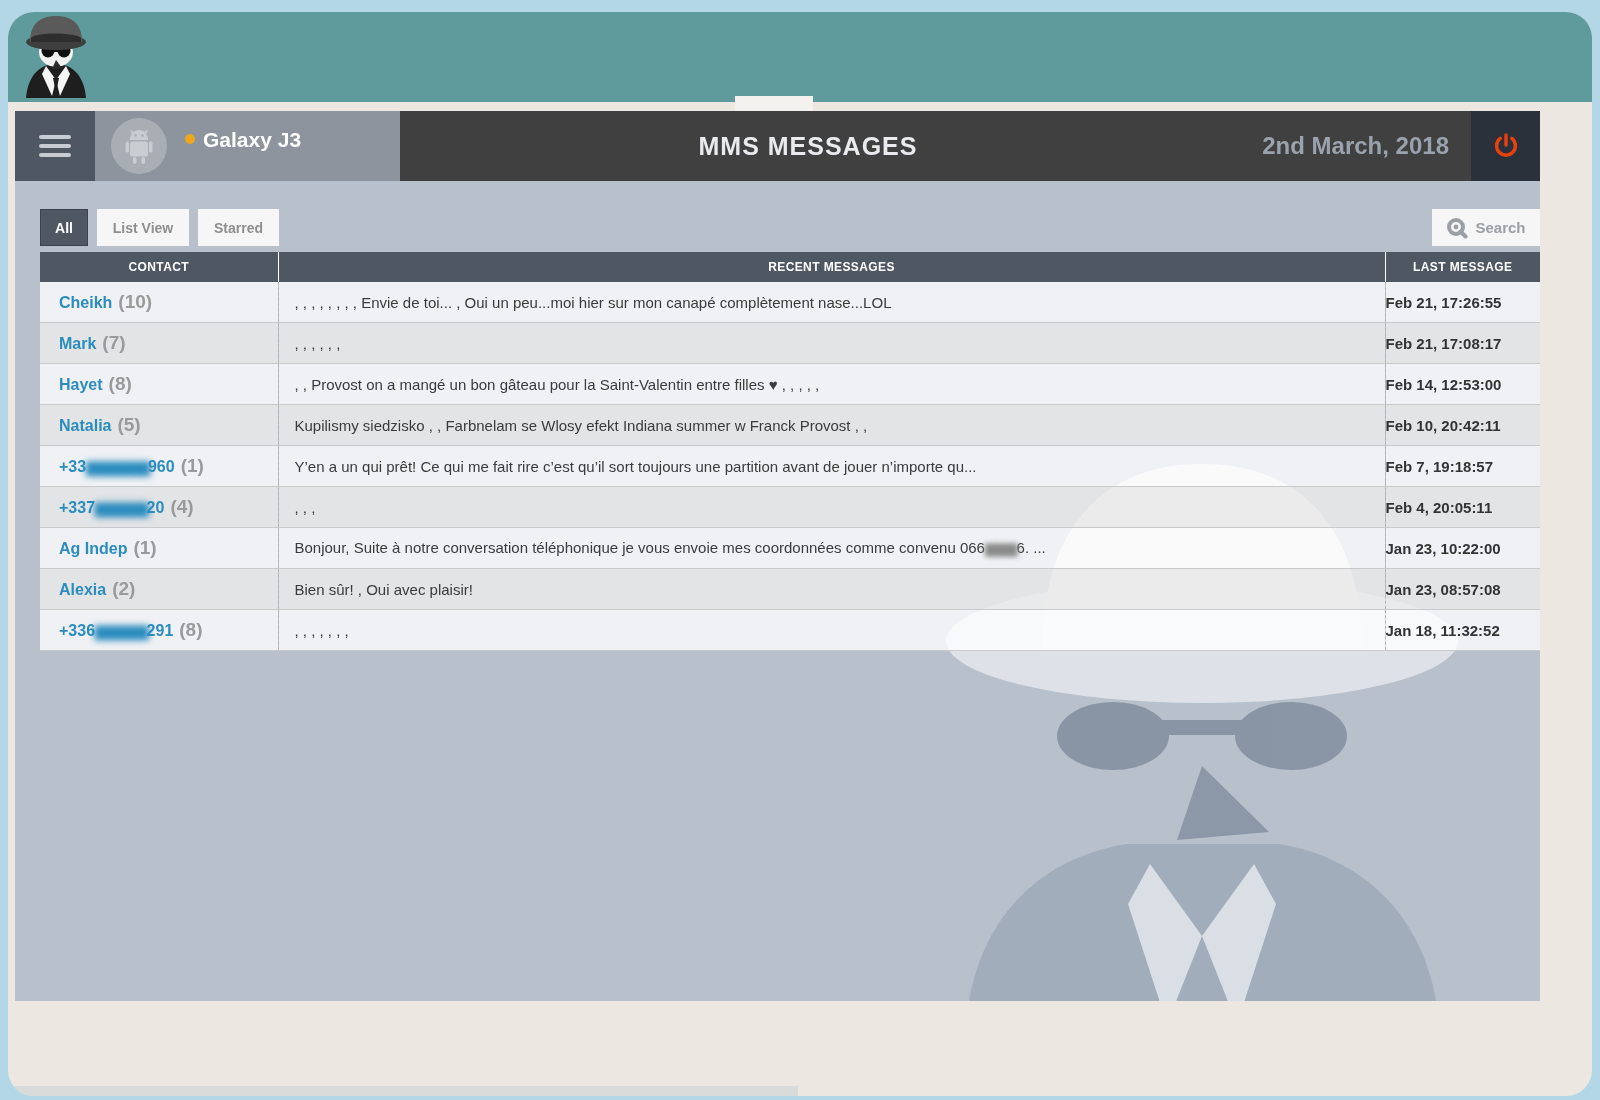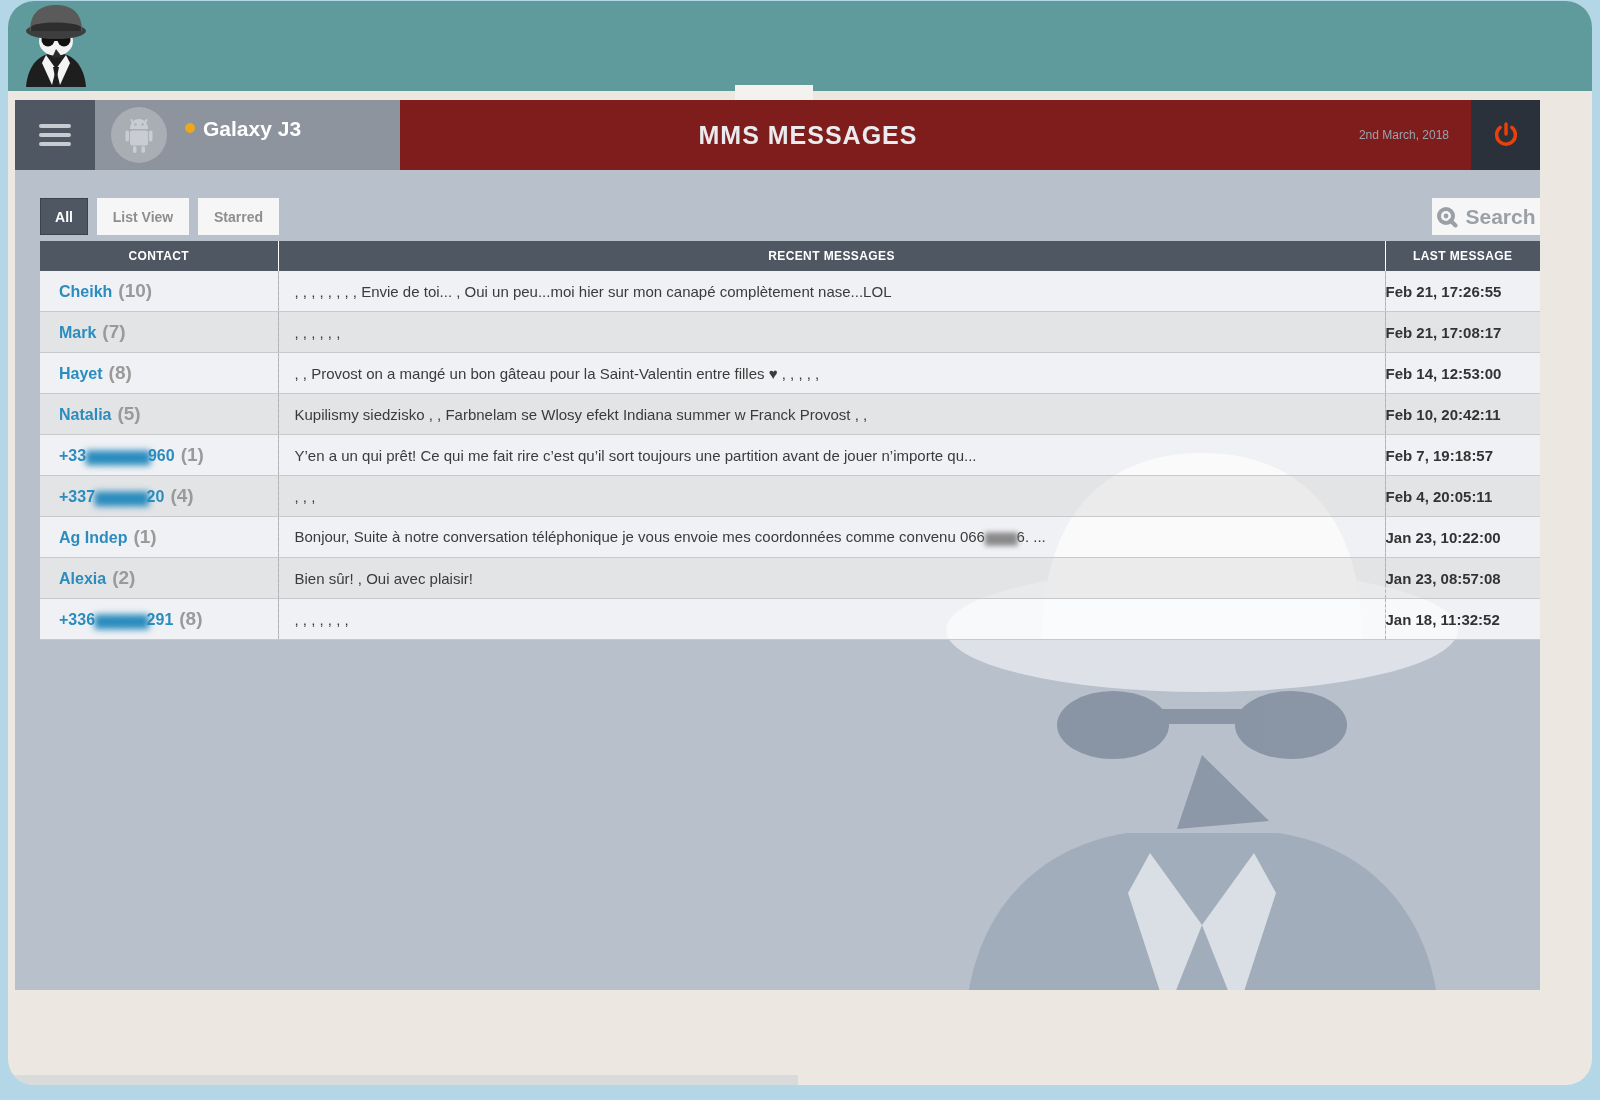--- a/index.html
+++ b/index.html
@@ -2,56 +2,56 @@
 <html><head>
 <meta charset="utf-8">
 <style>
   html,body{margin:0;padding:0;}
   body{
     width:1600px;height:1100px;position:relative;overflow:hidden;
     background:#b3d7e6;
     font-family:"Liberation Sans", sans-serif;
   }
   .page{
-    position:absolute;left:8px;top:1px;width:1584px;height:1084px;
+    position:absolute;left:8px;top:12px;width:1584px;height:1084px;
     border-radius:26px;overflow:hidden;background:#ece8e1;
   }
   
   .banner{position:absolute;left:0;top:0;width:100%;height:90px;background:#5f9b9d;}
   .spy-logo{position:absolute;left:8px;top:2px;width:80px;height:84px;}
   .top-notch{position:absolute;left:727px;top:84px;width:78px;height:16px;background:#f4f2ee;}
   
   .app{position:absolute;left:7px;top:99px;width:1525px;height:973px;}
   .app-header{display:flex;height:70px;width:100%;}
   .hamburger-section{width:80px;background:#4f5763;display:flex;align-items:center;justify-content:center;cursor:pointer;}
   .hamburger{display:flex;flex-direction:column;gap:5px;}
   .hamburger div{width:32px;height:4px;border-radius:2px;background:#c7ccd3;}
   .device-section{width:305px;background:#8d949e;display:flex;align-items:center;padding-left:16px;box-sizing:border-box;}
   .avatar{width:56px;height:56px;border-radius:50%;background:#a9aeb5;display:flex;align-items:center;justify-content:center;flex-shrink:0;}
   .status-dot{width:10px;height:10px;border-radius:50%;background:#eda71d;margin:0 8px 0 18px;margin-top:-14px;}
   .device-name{color:#fff;font-size:21px;font-weight:bold;margin-top:-12px;}
-  .title-section{flex:1;background:#7f1d1d;position:relative;}
+  .title-section{flex:1;background:#404040;position:relative;}
   .app-title{position:absolute;left:0;right:255px;top:0;bottom:0;display:flex;align-items:center;justify-content:center;
     color:#e9ebee;font-size:25px;font-weight:bold;letter-spacing:1px;}
   .header-date{position:absolute;right:22px;top:0;bottom:0;display:flex;align-items:center;
-    color:#9aa2ad;font-size:12px;font-weight:normal;}
+    color:#9aa2ad;font-size:24px;font-weight:bold;}
   .power-section{width:69px;background:#2b313b;display:flex;align-items:center;justify-content:center;cursor:pointer;}
   
   .content{position:relative;width:100%;height:820px;background:#b7c0cb;overflow:hidden;}
   .watermark{position:absolute;left:920px;top:255px;width:535px;height:600px;pointer-events:none;}
   .toolbar{position:absolute;left:25px;right:0;top:28px;height:37px;display:flex;z-index:2;}
   .tab{height:37px;box-sizing:border-box;display:flex;align-items:center;justify-content:center;
     background:#f6f6f6;color:#8e8e8e;font-size:14px;font-weight:bold;margin-right:9px;cursor:pointer;}
   .tab-all{width:48px;}
   .tab-list{width:92px;}
   .tab-starred{width:81px;}
   .tab.active{background:#4f5763;color:#fff;border:1px solid #3c424b;}
   .search-btn{position:absolute;right:0;top:0;width:108px;height:37px;background:#f6f6f6;
     display:flex;align-items:center;justify-content:center;gap:7px;cursor:pointer;
-    color:#9aa0a6;font-size:21px;font-weight:bold;}
+    color:#9aa0a6;font-size:15px;font-weight:bold;}
   
   .msg-table{position:absolute;left:25px;top:71px;width:1500px;border-collapse:collapse;table-layout:fixed;z-index:2;}
   .msg-table th{height:30px;background:#4f5763;color:#fff;font-size:12px;font-weight:bold;letter-spacing:.4px;text-align:center;padding:0;margin-left:16px;}
   .msg-table th:not(:first-child){border-left:1px solid #ffffff;}
   .msg-table td{height:40px;padding:0;font-size:15px;border-bottom:1px solid #c9c9c9;white-space:nowrap;overflow:hidden;}
   .msg-table tr.odd td{background:rgba(255,255,255,0.78);}
   .msg-table tr.even td{background:rgba(235,235,235,0.82);}
   .msg-table td:not(:first-child){border-left:1px dashed #b2b2b2;}
   .col-contact{width:238px;}
   .col-msg{width:1107px;}

